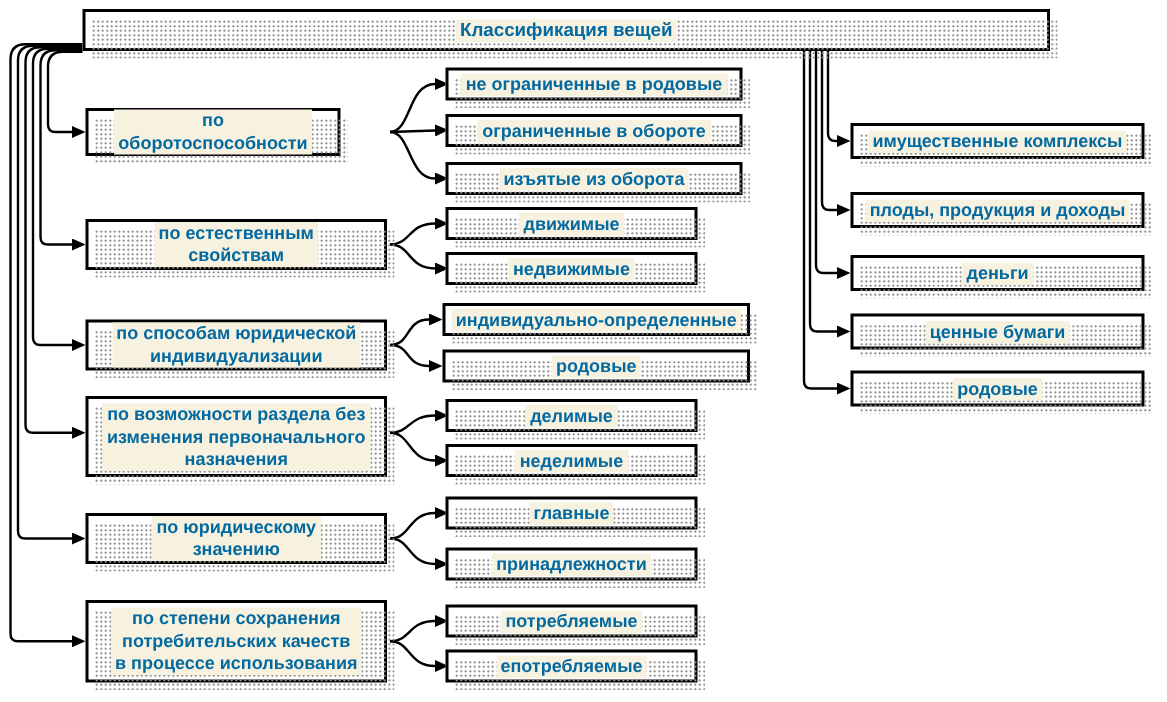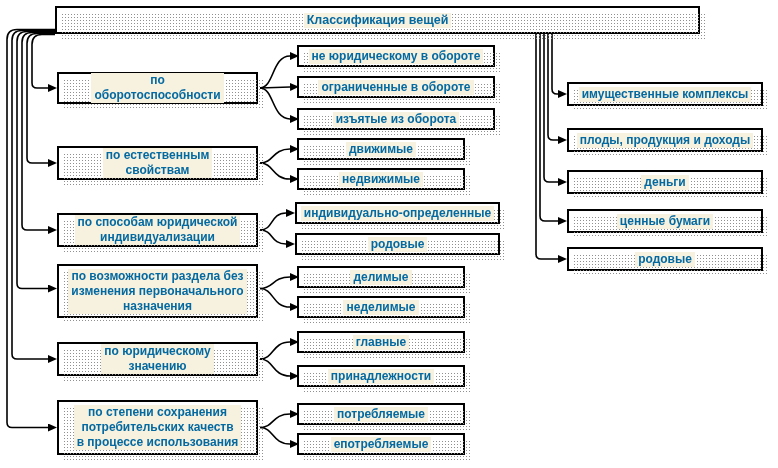--- a/index.html
+++ b/index.html
@@ -62,21 +62,21 @@
       <path d="M260,359 C274,359 272,376 290,376"></path>
       <path d="M260,427.5 C274,427.5 272,414 290,414"></path>
       <path d="M260,427.5 C274,427.5 272,444 290,444"></path>
     </g>
   </svg>
 
   <div class="box title" style="left:55px; top:6px; width:645px; height:28px;">
     <span class="lbl">Классификация вещей</span>
   </div>
 
-  <div class="box" style="left:57px; top:72px;  width:201px; height:32px;">
+  <div class="box" style="left:57px; top:72px;  width:170px; height:32px;">
     <span class="lbl">по
 оборотоспособности</span>
     </div>
   <div class="box" style="left:57px; top:213px; width:201px; height:34px;">
     <span class="lbl">по способам юридической
 индивидуализации</span>
     </div>
   <div class="box" style="left:57px; top:146px; width:201px; height:34px;">
     <span class="lbl">по естественным
 свойствам</span>
@@ -90,21 +90,21 @@
     <span class="lbl">по юридическому
 значению</span>
     </div>
   <div class="box" style="left:57px; top:400px; width:201px; height:55px;">
     <span class="lbl">по степени сохранения
 потребительских качеств
 в процессе использования</span>
     </div>
 
   <div class="box" style="left:297px; top:45px;  width:198px; height:22px;">
-    <span class="lbl">не юридическому в обороте</span>
+    <span class="lbl">не ограниченные в родовые</span>
     </div>
   <div class="box" style="left:297px; top:76px;  width:198px; height:22px;">
     <span class="lbl">ограниченные в обороте</span>
     </div>
   <div class="box" style="left:297px; top:108px; width:198px; height:22px;">
     <span class="lbl">изъятые из оборота</span>
     </div>
 
   <div class="box" style="left:297px; top:138px; width:168px; height:22px;">
     <span class="lbl">движимые</span>

